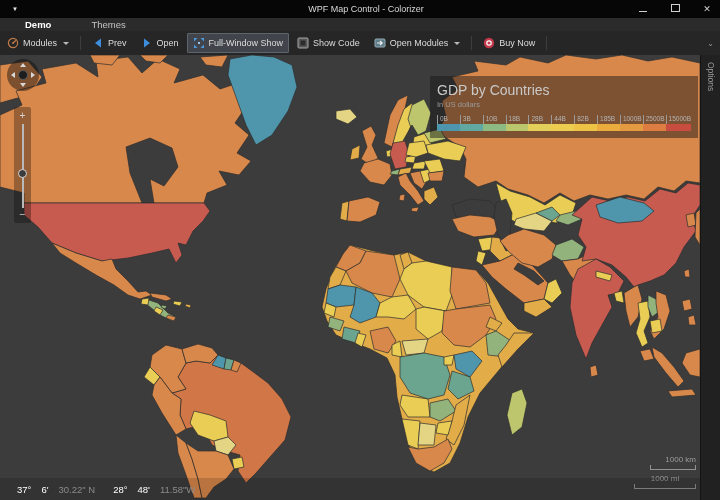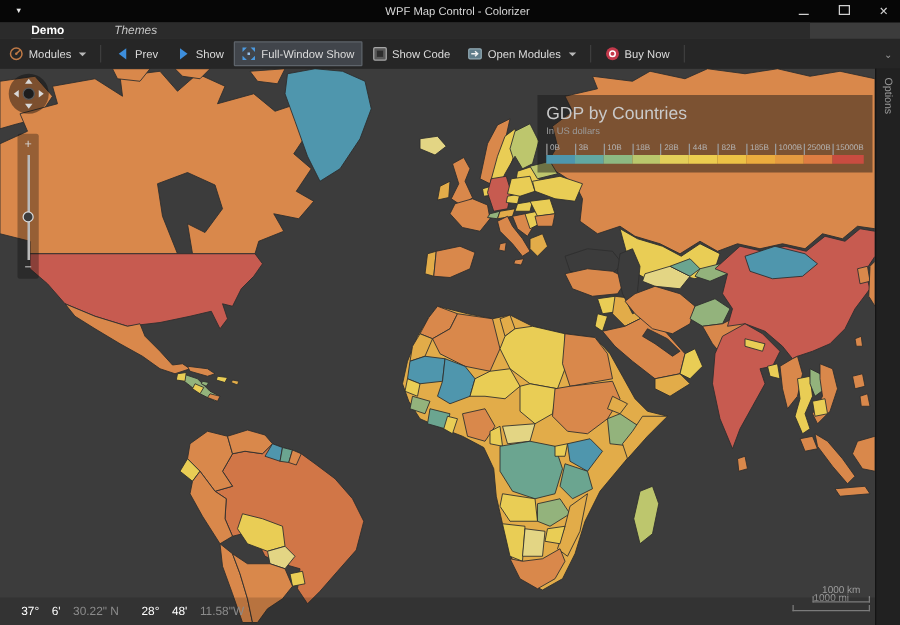--- a/index.html
+++ b/index.html
@@ -9,26 +9,26 @@
   
   #titlebar{position:absolute;left:0;top:0;width:720px;height:18px;background:#060606;
             display:flex;align-items:center;color:#d8d8d8;font-size:9px;}
   #titlebar .appicon{margin-left:12px;font-size:6px;color:#e8e8e8;}
   #titlebar .title{position:absolute;left:0;right:0;text-align:center;pointer-events:none;padding-left:12px;}
   #wincontrols{position:absolute;right:8px;top:0;height:18px;display:flex;align-items:center;gap:22px;color:#cfcfcf;}
   .winbtn{width:10px;text-align:center;font-size:9px;cursor:default;}
   .winbtn.max span{display:inline-block;width:7px;height:6px;border:1px solid #cfcfcf;}
   .winbtn.min span{display:inline-block;width:8px;border-bottom:1px solid #cfcfcf;height:4px;}
   
-  #tabrow{position:absolute;left:0;top:18px;width:648px;height:13px;background:#2b2b2b;
+  #tabrow{position:absolute;left:0;top:18px;width:720px;height:13px;background:#2b2b2b;
           display:flex;align-items:center;font-size:9.5px;color:#c3c3c3;}
   .tab{margin-left:25px;position:relative;}
   .tab.active{color:#fff;font-weight:bold;}
   .tab.active:after{content:"";position:absolute;left:0;right:0;bottom:-3px;height:2px;background:#f0f0f0;}
-  .tab.inactive{margin-left:40px;font-style:italic;}
+  .tab.inactive{margin-left:40px;}
   
   #toolbar{position:absolute;left:0;top:31px;width:720px;height:24px;background:#262626;
            border-bottom:1px solid #1c1c1c;display:flex;align-items:center;font-size:9px;color:#dcdcdc;}
   .tbtn{display:flex;align-items:center;gap:4px;padding:3px 5px;margin:0 1px;border:1px solid transparent;white-space:nowrap;text-align:center;}
   .tbtn.active{background:#41454b;border:1px solid #5e646b;border-radius:1px;}
   .tsep{width:1px;height:14px;background:#3d3d3d;margin:0 4px;}
   .caret{width:0;height:0;border-left:3px solid transparent;border-right:3px solid transparent;
          border-top:3px solid #b8b8b8;margin-left:2px;}
   .tbicon{width:12px;height:12px;flex:0 0 auto;}
   #tb-overflow{position:absolute;right:6px;top:8px;color:#9a9a9a;font-size:8px;}
@@ -71,21 +71,21 @@
   #statusbar{position:absolute;left:0;bottom:0;width:700px;height:22px;background:rgba(0,0,0,.15);
              display:flex;align-items:center;font-size:9.5px;color:#fff;}
   #statusbar span{margin-right:10px;}
   #statusbar .w{font-weight:normal;}
   #statusbar .g{color:#8b8b8b;font-weight:normal;}
   #statusbar .sp{margin-left:8px;}
   #statusbar .first{margin-left:17px;}
   .sbar{position:absolute;right:4px;text-align:center;color:#9c9c9c;font-size:8px;}
   .sbar .sline{height:4px;border-left:1px solid #919191;border-right:1px solid #919191;
                border-bottom:1px solid #919191;margin-top:1px;}
-  #sbar-km{bottom:18px;width:46px;}
+  #sbar-km{bottom:30px;width:46px;text-align:right;}
   #sbar-mi{bottom:11px;width:62px;}
   
   #options{position:absolute;left:700px;top:55px;width:20px;height:445px;background:#212121;
            border-left:1px solid #141414;box-sizing:border-box;}
   #options .olabel{writing-mode:vertical-rl;color:#9a9a9a;font-size:8.5px;margin:7px 0 0 5px;}
 </style>
 </head>
 <body>
 
 <div id="app">
@@ -119,21 +119,21 @@
     <div class="tbtn">
       <svg class="tbicon" viewBox="0 0 12 12">
         <polygon points="9,1.5 3,6 9,10.5" fill="#3d8edc"></polygon>
       </svg>
       <span>Prev</span>
     </div>
     <div class="tbtn">
       <svg class="tbicon" viewBox="0 0 12 12">
         <polygon points="3,1.5 9,6 3,10.5" fill="#3d8edc"></polygon>
       </svg>
-      <span>Show</span>
+      <span>Open</span>
     </div>
     <div class="tbtn active">
       <svg class="tbicon" viewBox="0 0 12 12">
         <polygon points="1,1 4.5,1 1,4.5" fill="#4b9ae0"></polygon>
         <polygon points="11,1 7.5,1 11,4.5" fill="#4b9ae0"></polygon>
         <polygon points="1,11 4.5,11 1,7.5" fill="#4b9ae0"></polygon>
         <polygon points="11,11 7.5,11 11,7.5" fill="#4b9ae0"></polygon>
         <rect x="5" y="5" width="2" height="2" fill="#9cc4ec"></rect>
       </svg>
       <span>Full-Window Show</span>

